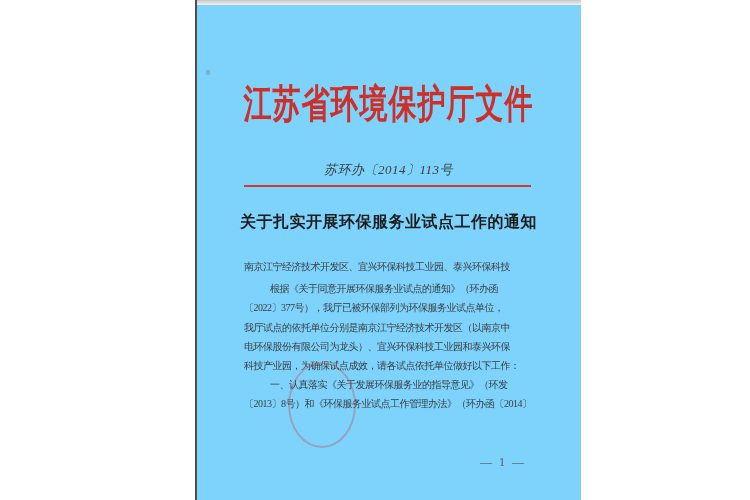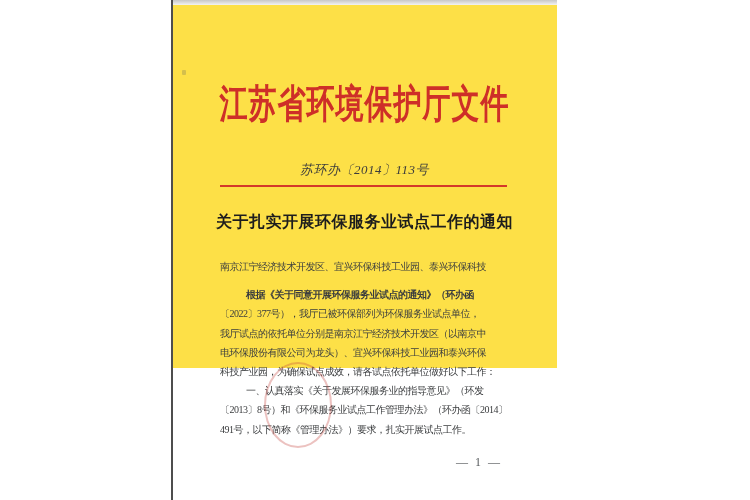--- a/index.html
+++ b/index.html
@@ -12,25 +12,25 @@
   }
   .canvas {
     position: relative;
     width: 750px;
     height: 500px;
     overflow: hidden;
     background: #ffffff;
   }
   .page {
     position: absolute;
-    left: 172px;
+    left: 196px;
     top: 0;
     width: 385px;
-    height: 368px;
-    background: #fde047;
+    height: 500px;
+    background: #7dd3fc;
   }
   .page-top-edge {
     position: absolute;
     left: 0;
     top: 0;
     width: 100%;
     height: 5px;
     background: linear-gradient(#c7c7c7, #f3f3f3);
   }
   .page-left-edge {
@@ -104,21 +104,21 @@
     font-size: 10px;
     color: var(--text-dark, #3a3c3e);
   }
   .line {
     height: 19.2px;
     line-height: 19.2px;
     letter-spacing: -0.5px;
     white-space: nowrap;
   }
   .line.indent { padding-left: 26px; }
-  .line.para-gap { margin-top: 9px; font-weight: bold; }
+  .line.para-gap { margin-top: 3px; }
   .seal {
     position: absolute;
     left: 92px;
     top: 362px;
     width: 64px;
     height: 82px;
     border: 2px solid var(--seal-red, rgba(197,64,58,0.32));
     border-radius: 50%;
     filter: blur(0.7px);
   }
@@ -153,20 +153,19 @@
 
     <div class="body-block">
       <div class="line">南京江宁经济技术开发区、宜兴环保科技工业园、泰兴环保科技</div>
       <div class="line indent para-gap">根据《关于同意开展环保服务业试点的通知》（环办函</div>
       <div class="line">〔2022〕377号），我厅已被环保部列为环保服务业试点单位，</div>
       <div class="line">我厅试点的依托单位分别是南京江宁经济技术开发区（以南京中</div>
       <div class="line">电环保股份有限公司为龙头）、宜兴环保科技工业园和泰兴环保</div>
       <div class="line">科技产业园，为确保试点成效，请各试点依托单位做好以下工作：</div>
       <div class="line indent">一、认真落实《关于发展环保服务业的指导意见》（环发</div>
       <div class="line">〔2013〕8号）和《环保服务业试点工作管理办法》（环办函〔2014〕</div>
-      <div class="line">491号，以下简称《管理办法》）要求，扎实开展试点工作。</div>
     </div>
 
     <div class="seal"></div>
 
     <div class="page-number">— 1 —</div>
   </div>
 </div>
 
 </body></html>

